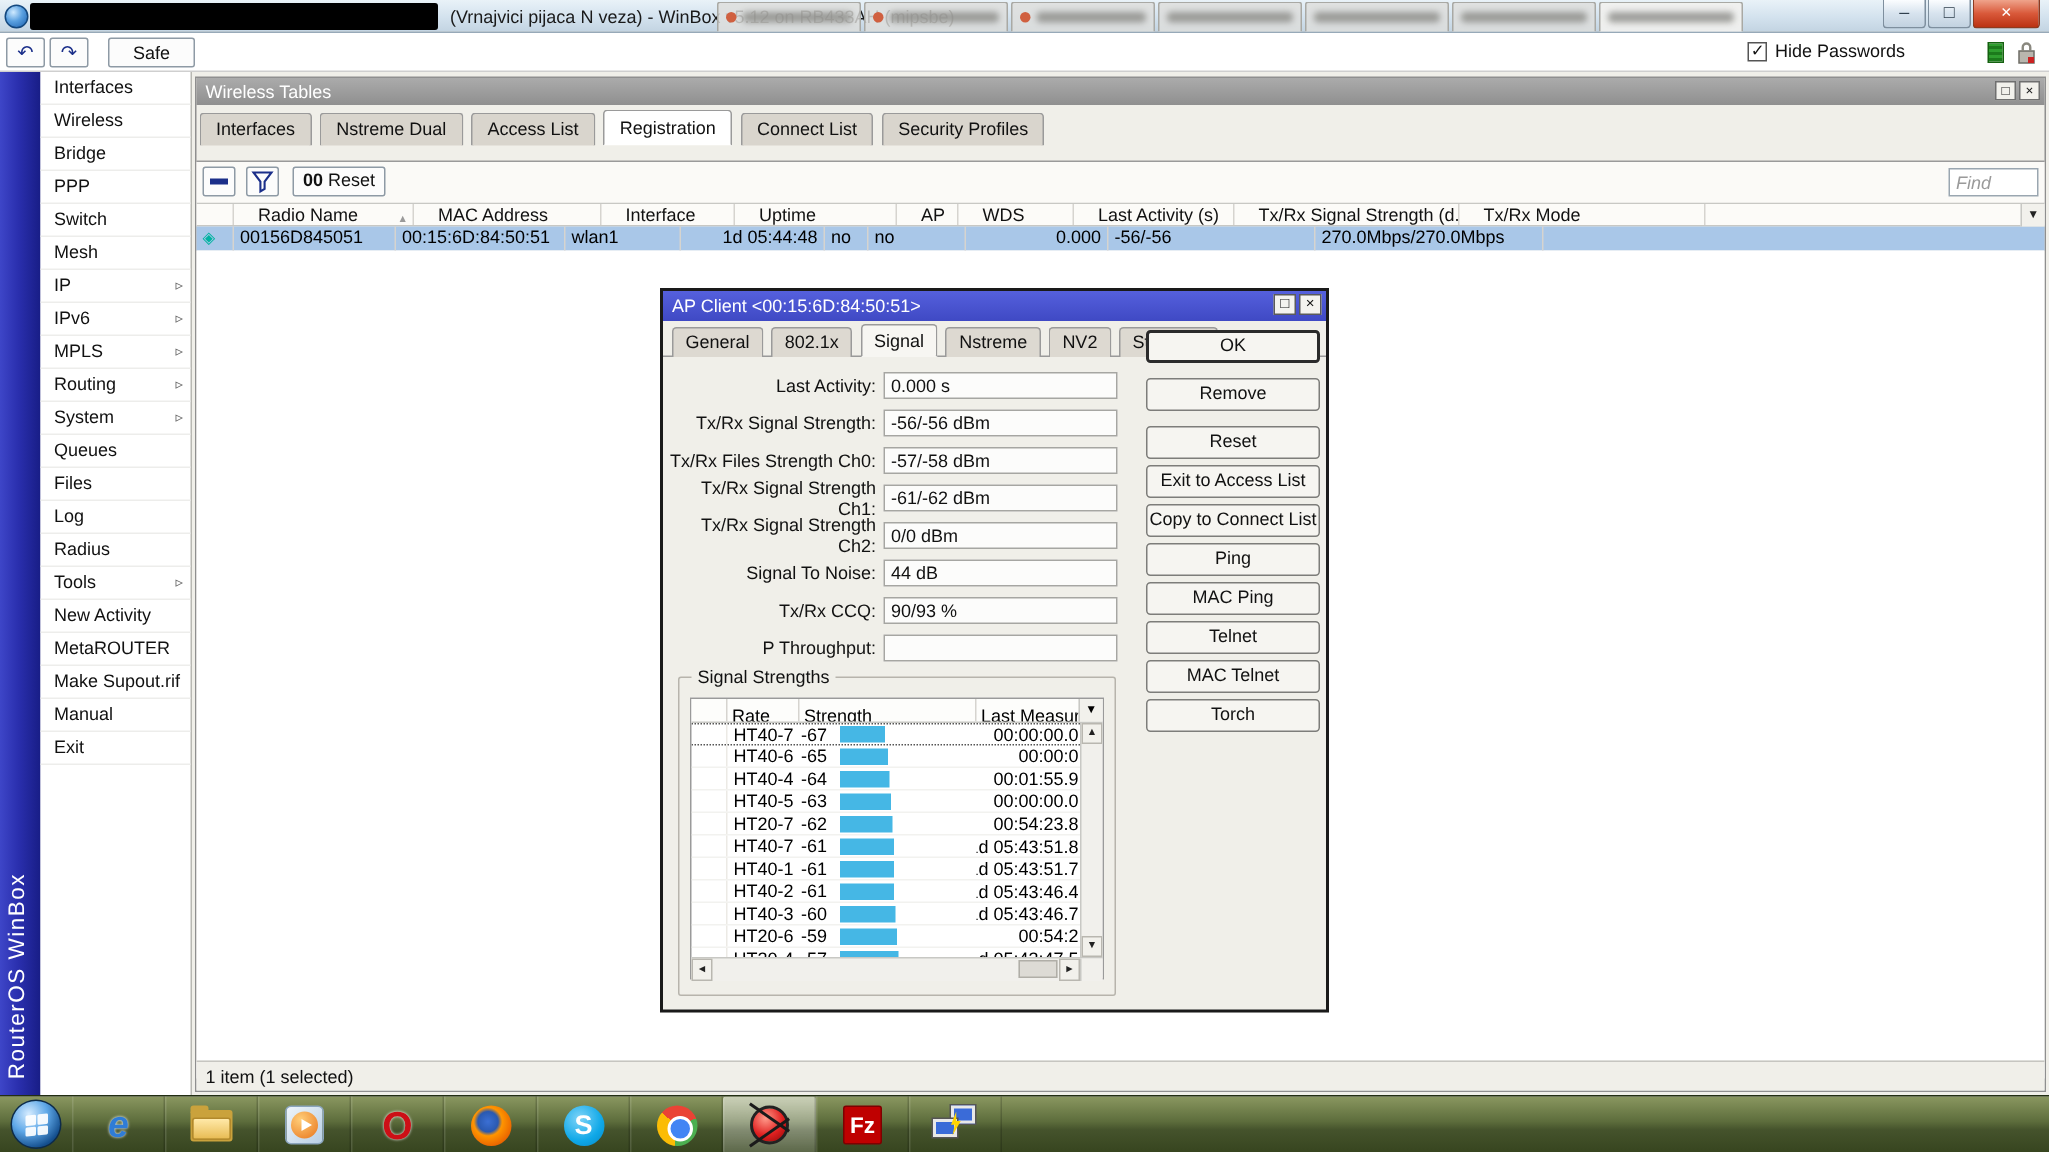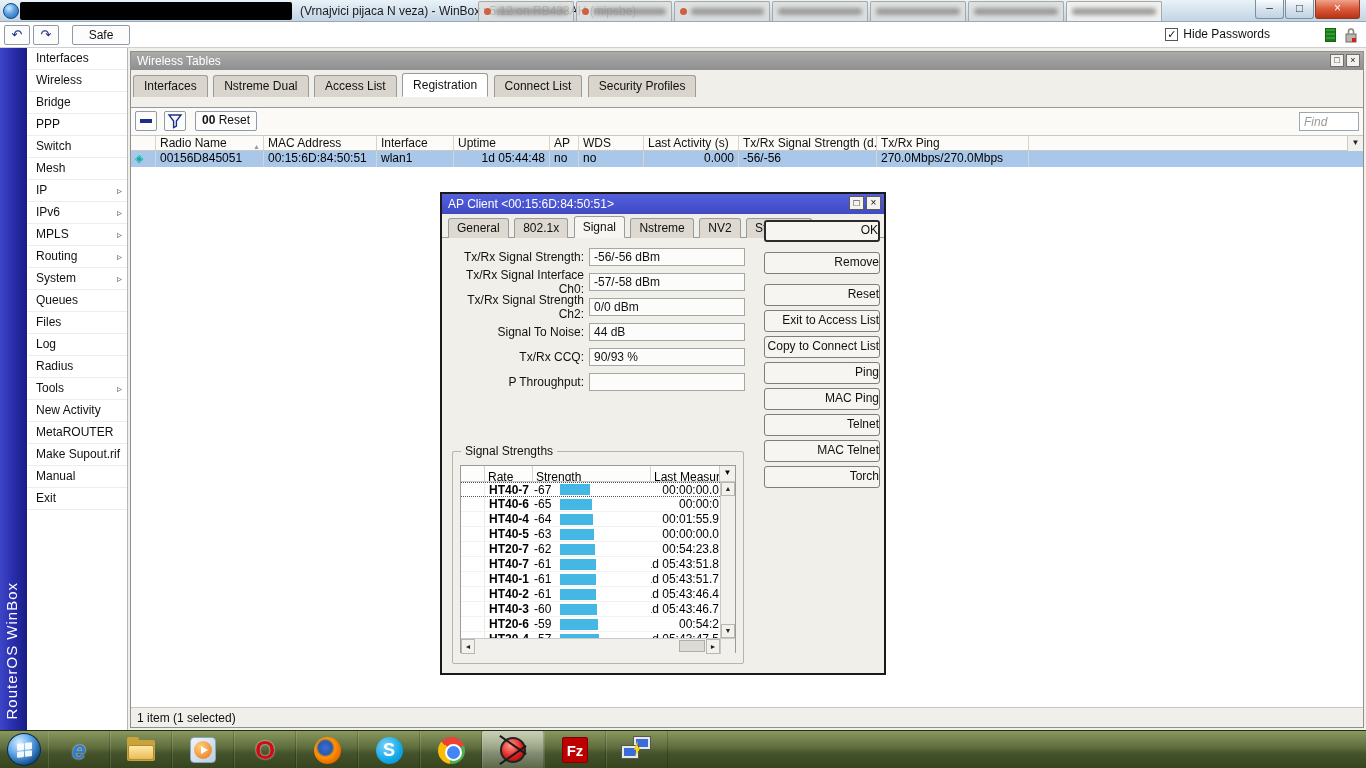--- a/index.html
+++ b/index.html
@@ -67,21 +67,21 @@
   .minus-btn { left:4px; width:22px; }
   .minus-glyph { display:block; width:12px; height:4px; background:#1b2f8a; margin:7px auto 0; }
   .filter-btn { left:33px; width:22px; }
   .reset-btn { left:64px; width:62px; font-size:12px; line-height:17px; text-align:center; color:#111; }
   .reset-prefix { font-weight:bold; }
   .find-box { position:absolute; right:4px; top:4px; width:60px; height:19px; border:1px solid #9aa6b0;
     font-size:12px; padding:1px 4px; color:#333; background:#fff; }
   .find-box::placeholder { color:#9a9a9a; font-style:italic; }
 
   .grid-head, .grid-row { display:flex; font-size:12px; }
-  .grid-head { height:16px; background:#fcfbf8; border-top:1px solid #c8c8c4; border-bottom:1px solid #c8c8c4; color:#111; }
+  .grid-head { height:16px; background:#fcfbf8; border-top:1px solid #c8c8c4; border-bottom:1px solid #c8c8c4; color:#111;gap:12px; }
   .gc { padding:0 4px; line-height:15px; border-right:1px solid #d6d4cf; overflow:hidden; white-space:nowrap; position:relative; }
   .c-ic{width:25px;flex:none;} .c-radio{width:108px;flex:none;} .c-mac{width:113px;flex:none;}
   .c-if{width:77px;flex:none;} .c-up{width:96px;flex:none;} .c-ap{width:29px;flex:none;}
   .c-wds{width:65px;flex:none;} .c-la{width:95px;flex:none;} .c-sig{width:138px;flex:none;}
   .c-rate{width:152px;flex:none;} .c-fill{flex:1;border-right:none;}
   .sort-ind { position:absolute; right:3px; top:3px; font-size:7px; color:#9a9a9a; }
   .dd-btn { width:16px; height:15px; background:#f2f1ec; border-left:1px solid #c8c8c4; font-size:8px;
     text-align:center; line-height:14px; color:#222; }
   .grid-row.selected { height:16px; background:#a9c7e8; color:#000; line-height:15px; }
   .right { text-align:right; }
@@ -113,37 +113,37 @@
   .sig-table { position:absolute; left:7px; top:13px; width:276px; height:188px; border:1px solid #9a9a9a; background:#fff; }
   .sig-head { display:flex; height:16px; border-bottom:1px solid #c8c8c4; font-size:12px; background:#fdfdfb; }
   .sh { line-height:15px; padding:4px 3px; border-right:1px solid #d6d4cf; overflow:hidden; white-space:nowrap; }
   .sh0{width:24px;flex:none;} .sh1{width:48px;flex:none;} .sh2{width:118px;flex:none;} .sh3{flex:1;border-right:none;}
   .sig-dd { width:16px; flex:none; background:#f2f1ec; border-left:1px solid #c8c8c4; font-size:8px; text-align:center; line-height:14px; }
   .sig-body { position:relative; height:156px; overflow:hidden; }
   .sig-rows { margin-right:15px; }
   .srow { display:flex; height:15px; font-size:12px; border-bottom:1px solid #f2f2ef; }
   .srow.focused { border-top:1px dotted #555; border-bottom:1px dotted #555; }
   .sc { overflow:hidden; white-space:nowrap; line-height:14px; }
-  .sc0{width:24px;flex:none;border-right:1px solid #eceae5;} .sc1{width:48px;flex:none;padding-left:4px;font-weight:bold;}
+  .sc0{width:24px;flex:none;border-right:1px solid #eceae5;} .sc1{width:48px;flex:none;padding-left:4px;}
   .sc-str{width:118px;flex:none;display:flex;align-items:center;}
   .sc-num{width:27px;flex:none;padding-left:1px;}
   .bar{height:11px;background:#45b7e5;flex:none;}
   .sc-last{flex:1;text-align:right;padding-right:1px;direction:rtl;}
   .vscroll { position:absolute; right:0; top:0; width:15px; height:156px; background:#f1f0ec; border-left:1px solid #c8c8c4; }
   .varr { position:absolute; left:0; width:14px; height:14px; background:#f2f1ec; border:1px solid #b9b7b0;
     font-size:7px; text-align:center; line-height:12px; color:#222; }
   .varr.up{top:0;} .varr.down{bottom:0;}
   .hscroll { display:flex; height:16px; border-top:1px solid #c8c8c4; background:#f1f0ec; }
   .harr { width:14px; flex:none; background:#f2f1ec; border:1px solid #b9b7b0; font-size:7px; text-align:center; line-height:13px; color:#222; }
   .htrack { flex:1; position:relative; }
   .hthumb { position:absolute; right:1px; top:1px; width:26px; height:12px; background:#dddbd5; border:1px solid #b0aea7; }
   .hcorner { width:15px; flex:none; background:#f1f0ec; border-left:1px solid #c8c8c4; }
   .dlg-buttons { position:absolute; left:322px; top:0; width:116px; }
   .dbtn { position:absolute; left:0; width:116px; height:22px; background:#f6f5f1; border:1px solid #7d7d7a;
-    border-radius:3px; font-size:12px; text-align:right; line-height:19px; color:#111; }
+    border-radius:3px; font-size:12px; text-align:center; line-height:19px; color:#111; }
   .dbtn.default { border:2px solid #2b2b2b; line-height:17px; }
 
   
   .taskbar { position:absolute; left:0; top:730px; width:1366px; height:38px;
     background:linear-gradient(180deg,#8a9760 0%,#5d6d3c 45%,#45532c 60%,#37451f 100%); border-top:1px solid #222e12; }
   .start-orb { position:absolute; left:7px; top:2px; width:34px; height:33px; border-radius:50%;
     background:radial-gradient(circle at 35% 28%, #d6ecff 0%, #5fa8e8 40%, #15508f 75%, #0a3057 100%);
     border:1px solid #0d2b49; }
   .orb-flag { position:absolute; left:9px; top:9px; width:15px; height:14px; display:grid;
     grid-template-columns:1fr 1fr; grid-template-rows:1fr 1fr; gap:1px; transform:skewY(-6deg); }
@@ -303,21 +303,21 @@
     <div class="grid-head">
       <div class="gc c-ic"></div>
       <div class="gc c-radio"><span>Radio Name</span><span class="sort-ind">▲</span></div>
       <div class="gc c-mac">MAC Address</div>
       <div class="gc c-if">Interface</div>
       <div class="gc c-up">Uptime</div>
       <div class="gc c-ap">AP</div>
       <div class="gc c-wds">WDS</div>
       <div class="gc c-la">Last Activity (s)</div>
       <div class="gc c-sig">Tx/Rx Signal Strength (d...</div>
-      <div class="gc c-rate">Tx/Rx Ping</div>
+      <div class="gc c-rate">Tx/Rx Mode</div>
       <div class="gc c-fill"></div>
       <div class="dd-btn">▼</div>
     </div>
     <div class="grid-row selected">
       <div class="gc c-ic"><span class="client-glyph">◈</span></div>
       <div class="gc c-radio">00156D845051</div>
       <div class="gc c-mac">00:15:6D:84:50:51</div>
       <div class="gc c-if">wlan1</div>
       <div class="gc c-up right">1d 05:44:48</div>
       <div class="gc c-ap">no</div>
@@ -343,26 +343,34 @@
       <div class="dtab">General</div>
       <div class="dtab">802.1x</div>
       <div class="dtab active">Signal</div>
       <div class="dtab">Nstreme</div>
       <div class="dtab">NV2</div>
       <div class="dtab">Statistics</div>
     </div>
 
     <div class="fields">
       <div class="frow">
+          <div class="flabel">Last Activity:</div>
+          <div class="ro">0.000 s</div>
+        </div>
+      <div class="frow">
           <div class="flabel">Tx/Rx Signal Strength:</div>
           <div class="ro">-56/-56 dBm</div>
         </div>
       <div class="frow">
-          <div class="flabel">Tx/Rx Signal Interface Ch0:</div>
+          <div class="flabel">Tx/Rx Files Strength Ch0:</div>
           <div class="ro">-57/-58 dBm</div>
+        </div>
+      <div class="frow">
+          <div class="flabel">Tx/Rx Signal Strength Ch1:</div>
+          <div class="ro">-61/-62 dBm</div>
         </div>
       <div class="frow">
           <div class="flabel">Tx/Rx Signal Strength Ch2:</div>
           <div class="ro">0/0 dBm</div>
         </div>
       <div class="frow">
           <div class="flabel">Signal To Noise:</div>
           <div class="ro">44 dB</div>
         </div>
       <div class="frow">

